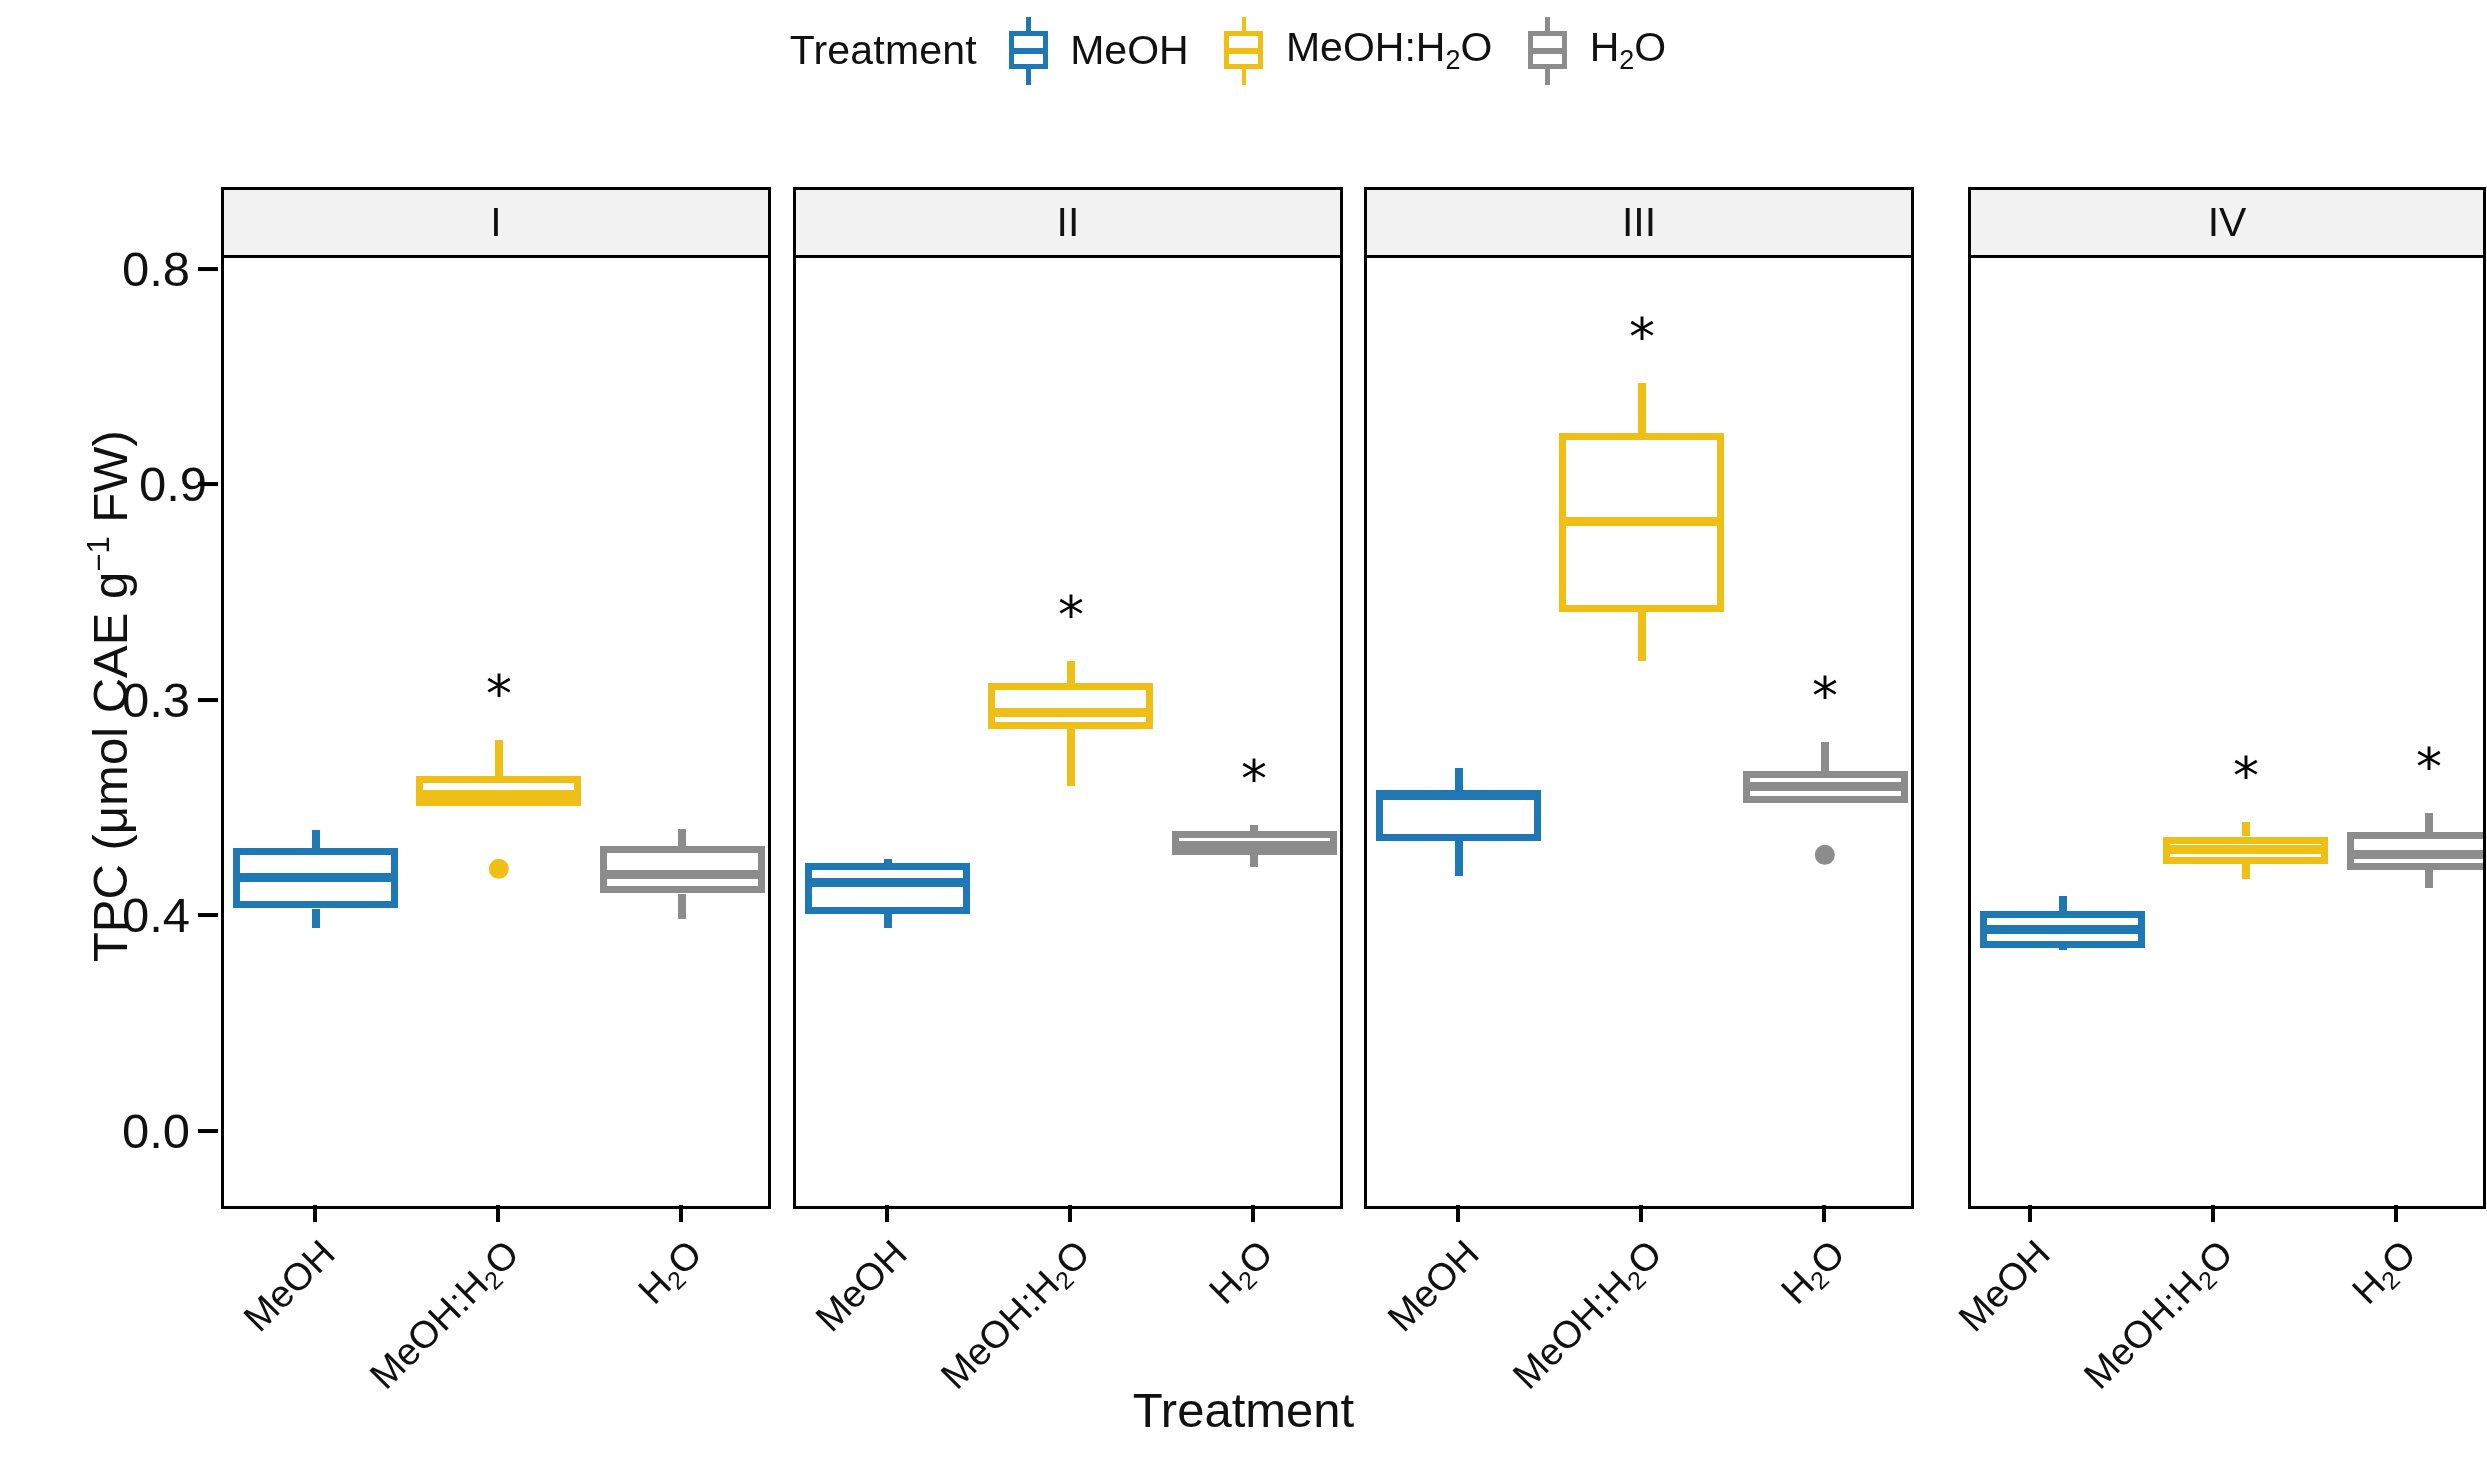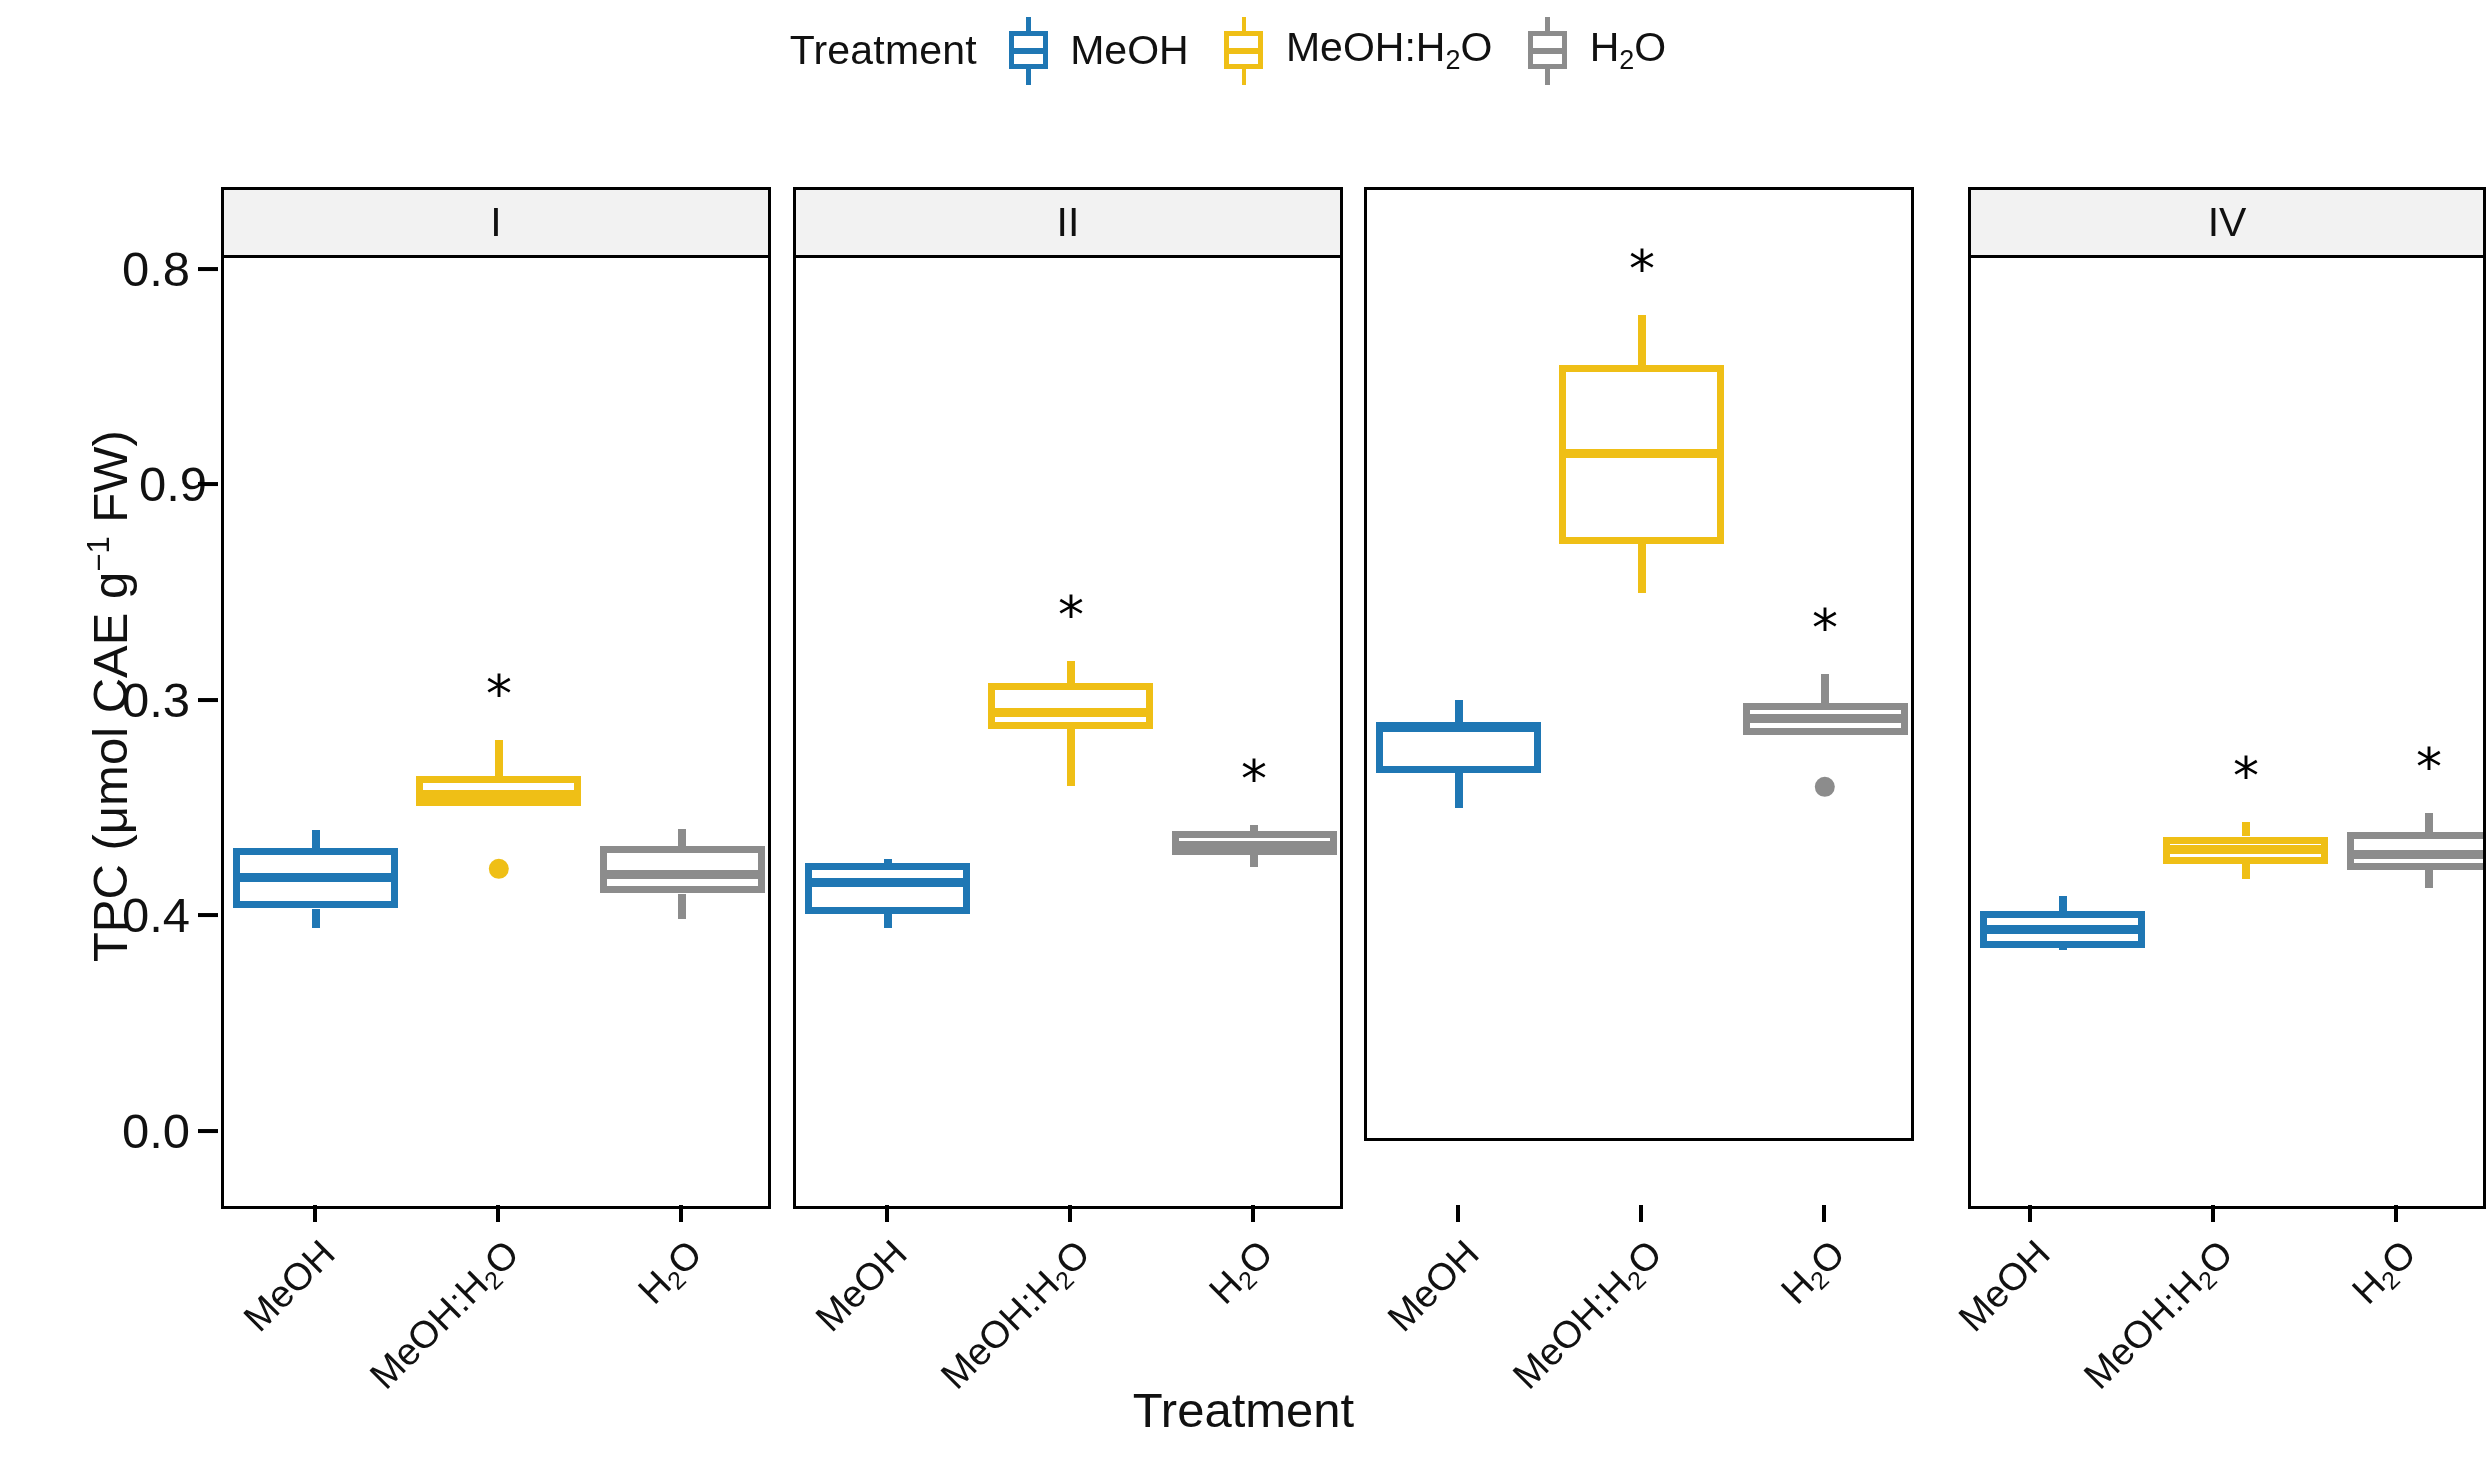--- a/index.html
+++ b/index.html
@@ -159,20 +159,21 @@
           </div>
         </div>
       </div>
       <div class="xtick" style="left: 885px; top: 1205px;"></div>
       <div class="xlab" style="left: 492px; width: 393px; top: 1232px;">MeOH</div>
       <div class="xtick" style="left: 1068px; top: 1205px;"></div>
       <div class="xlab" style="left: 675px; width: 393px; top: 1232px;">MeOH:H<sub>2</sub>O</div>
       <div class="xtick" style="left: 1251px; top: 1205px;"></div>
       <div class="xlab" style="left: 858px; width: 393px; top: 1232px;">H<sub>2</sub>O</div>
       <div class="panel" style="left: 1364px; width: 550px;">
+        <div class="strip">III</div>
         <div class="plotarea">
           <div class="bx" style="inset: 0px;">
             <div class="body" style="left: 9.2px; width: 165px; right: auto; top: 535px; height: 48px; border-color: rgb(31, 119, 180);"></div>
             <div class="med" style="left: 9.2px; width: 165px; right: auto; top: 532px; background: rgb(31, 119, 180);"></div>
             <div class="whisk" style="left: 88px; top: 510px; height: 25px; background: rgb(31, 119, 180);"></div>
             <div class="whisk" style="left: 88px; top: 583px; height: 35px; background: rgb(31, 119, 180);"></div>
           </div>
           <div class="bx" style="inset: 0px;">
             <div class="body" style="left: 192px; width: 165px; right: auto; top: 175px; height: 179px; border-color: rgb(239, 191, 22);"></div>
             <div class="med" style="left: 192px; width: 165px; right: auto; top: 259px; background: rgb(239, 191, 22);"></div>

